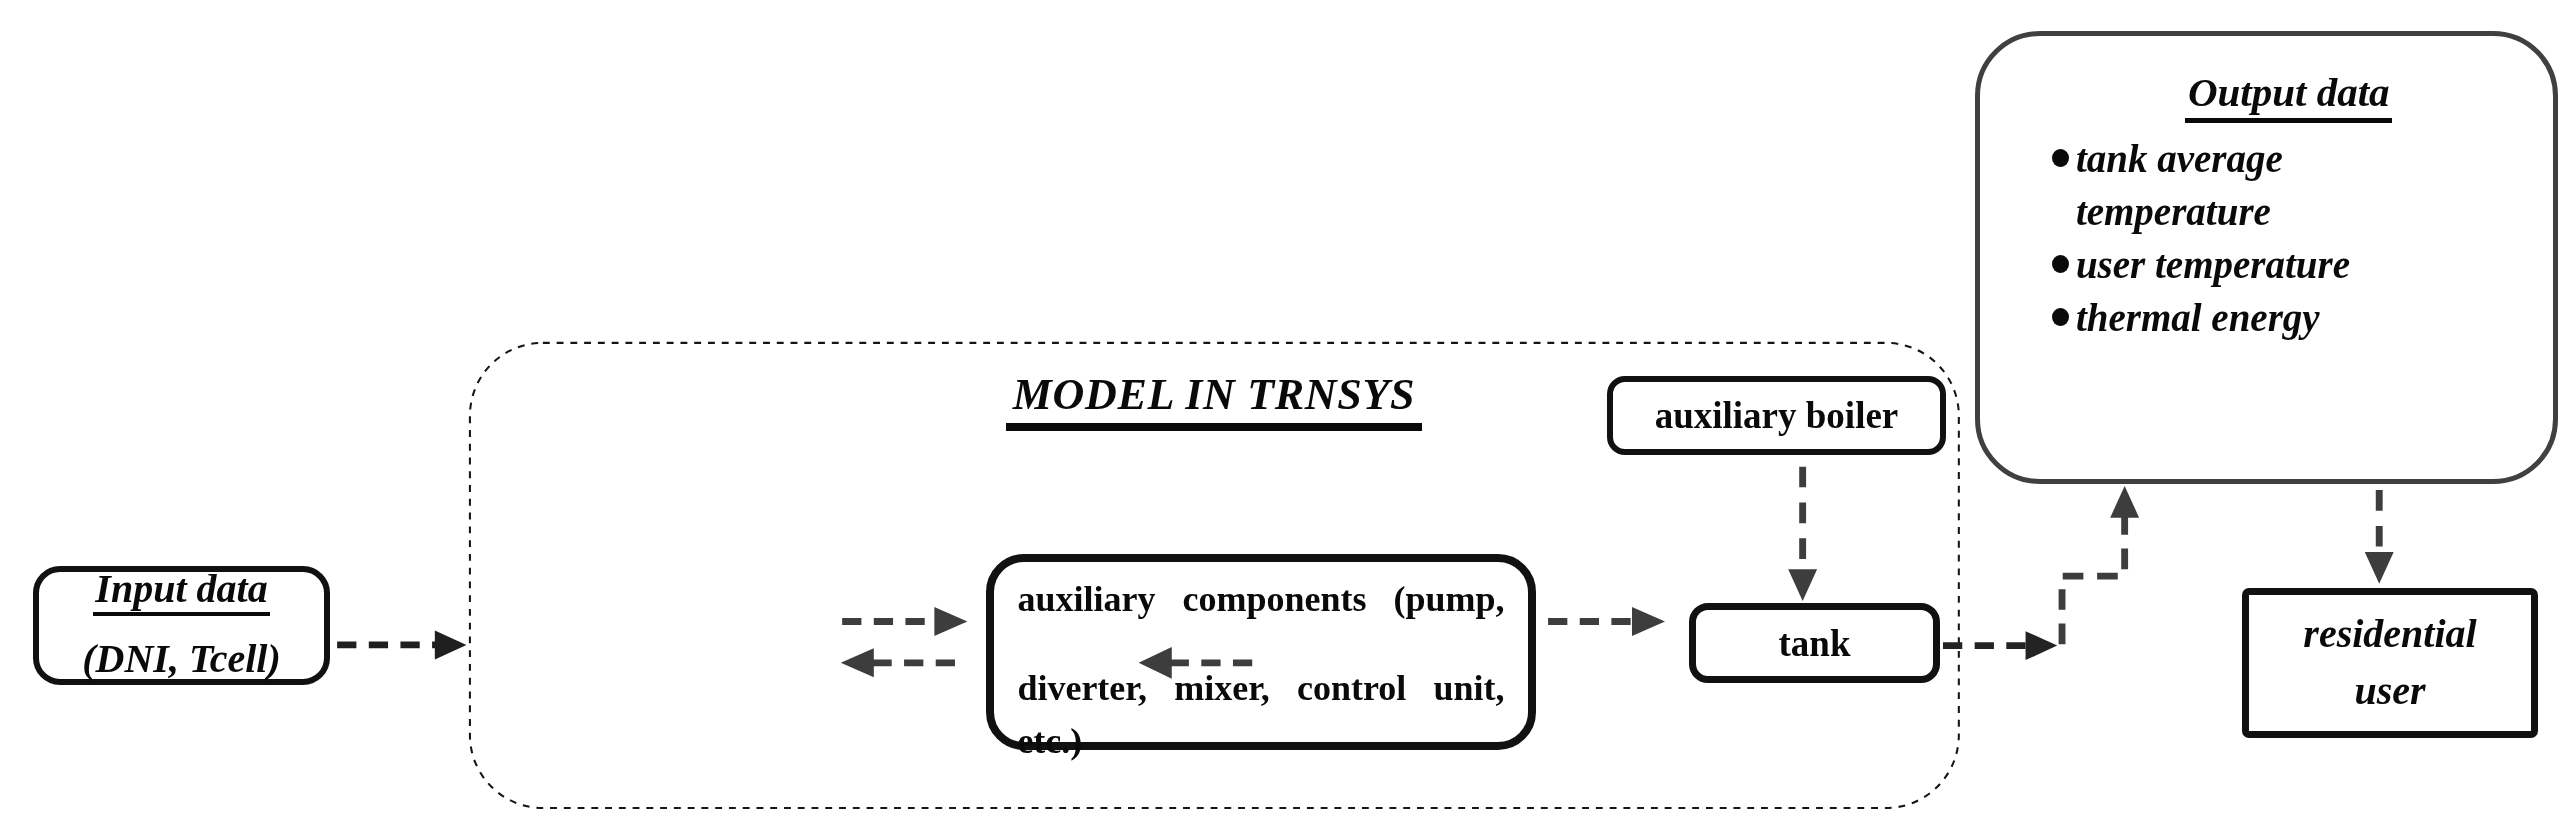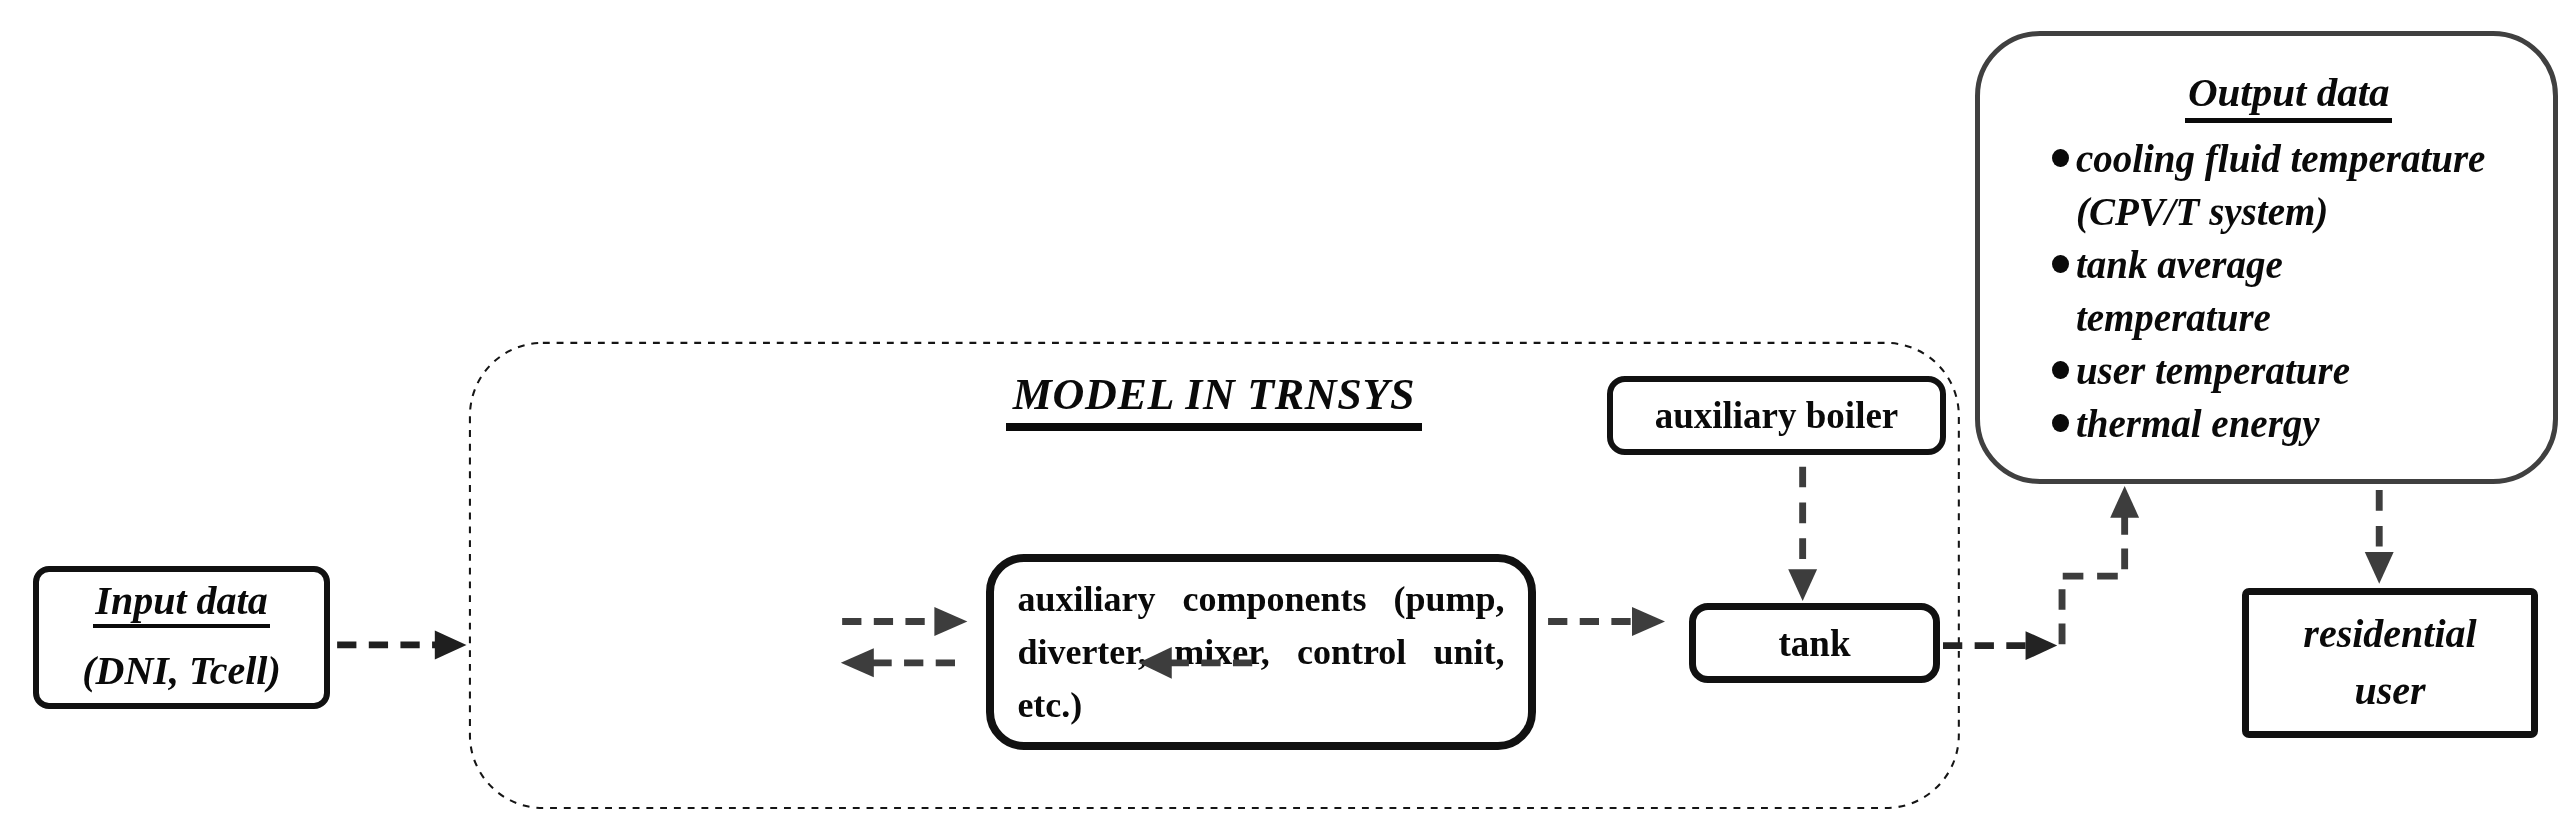--- a/index.html
+++ b/index.html
@@ -5,38 +5,38 @@
   html,body{margin:0;padding:0;background:#ffffff;}
   #canvas{
     position:relative;width:2576px;height:833px;background:#ffffff;overflow:hidden;
     font-family:"Liberation Serif","DejaVu Serif",serif;color:#0a0a0a;
   }
   .box{position:absolute;background:#ffffff;border:7.6px solid #111;box-sizing:border-box;
        display:flex;flex-direction:column;align-items:center;justify-content:center;z-index:2;}
   .lbl{font-weight:bold;white-space:nowrap;}
 
   
-  #input-box{left:33px;top:566px;width:297px;height:143px;border-width:6.9px;border-radius:16px;justify-content:center;}
+  #input-box{left:33px;top:566px;width:297px;height:119px;border-width:6.9px;border-radius:27px;justify-content:center;}
   #input-box .t1{font-size:40px;font-weight:bold;font-style:italic;border-bottom:4.8px solid #0a0a0a;padding:0 2.8px 1.4px 2.8px;line-height:1.1;}
   #input-box .t2{font-size:40px;font-weight:bold;font-style:italic;line-height:1.25;margin-top:18px;}
 
   
   #model-title{position:absolute;left:469px;top:373px;width:1490px;text-align:center;z-index:3;}
   #model-title span{display:inline-block;font-size:44px;font-weight:bold;font-style:italic;
     letter-spacing:0.7px;border-bottom:8.3px solid #0a0a0a;padding:0 6.9px 5.5px 6.9px;line-height:1.0;white-space:nowrap;}
 
   
   #cpvt-box{left:483px;top:603px;width:345px;height:80px;border-radius:19px;}
   #cpvt-box .lbl{font-size:37px;}
 
   
   #aux-box{left:986px;top:554px;width:550px;height:196px;border-width:8.3px;border-radius:38px;
            align-items:stretch;justify-content:center;padding:0 23.4px;}
   .aux-line{font-size:36px;font-weight:bold;line-height:53px;white-space:nowrap;}
-  .aux-line.j{text-align:justify;text-align-last:justify;white-space:normal;}
+  .aux-line.j{text-align:justify;text-align-last:justify;white-space:normal;margin-top:36px;}
 
   
   #boiler-box{left:1607px;top:376px;width:339px;height:79px;border-width:6.9px;border-radius:18px;}
   #boiler-box .lbl{font-size:37px;}
 
   
   #tank-box{left:1689px;top:603px;width:251px;height:80px;border-radius:19px;}
   #tank-box .lbl{font-size:37px;}
 
   
@@ -82,27 +82,20 @@
     <div class="lbl">auxiliary boiler</div>
   </div>
 
   <div class="box" id="tank-box">
     <div class="lbl">tank</div>
   </div>
 
   <div class="box" id="output-box">
     <div id="output-title">
       <span>Output data</span>
-    </div>
-    <div class="bullet-row">
-      <span class="bullet-dot"></span>
-      <div class="bullet-text">
-        <div class="out-l1">cooling fluid temperature</div>
-        <div class="out-l2">(CPV/T system)</div>
-      </div>
     </div>
     <div class="bullet-row">
       <span class="bullet-dot"></span>
       <div class="bullet-text">
         <div class="out-l1">tank average</div>
         <div class="out-l2">temperature</div>
       </div>
     </div>
     <div class="bullet-row">
       <span class="bullet-dot"></span>

